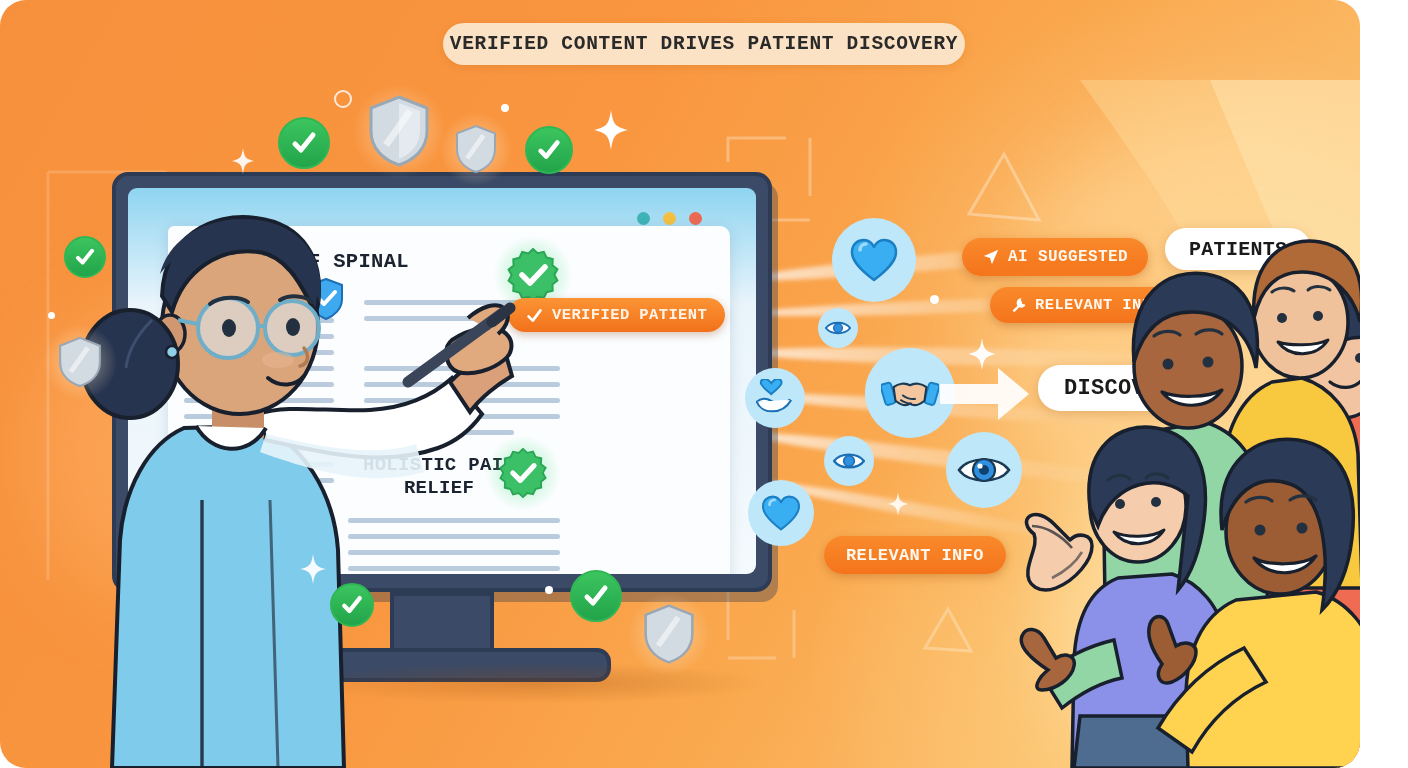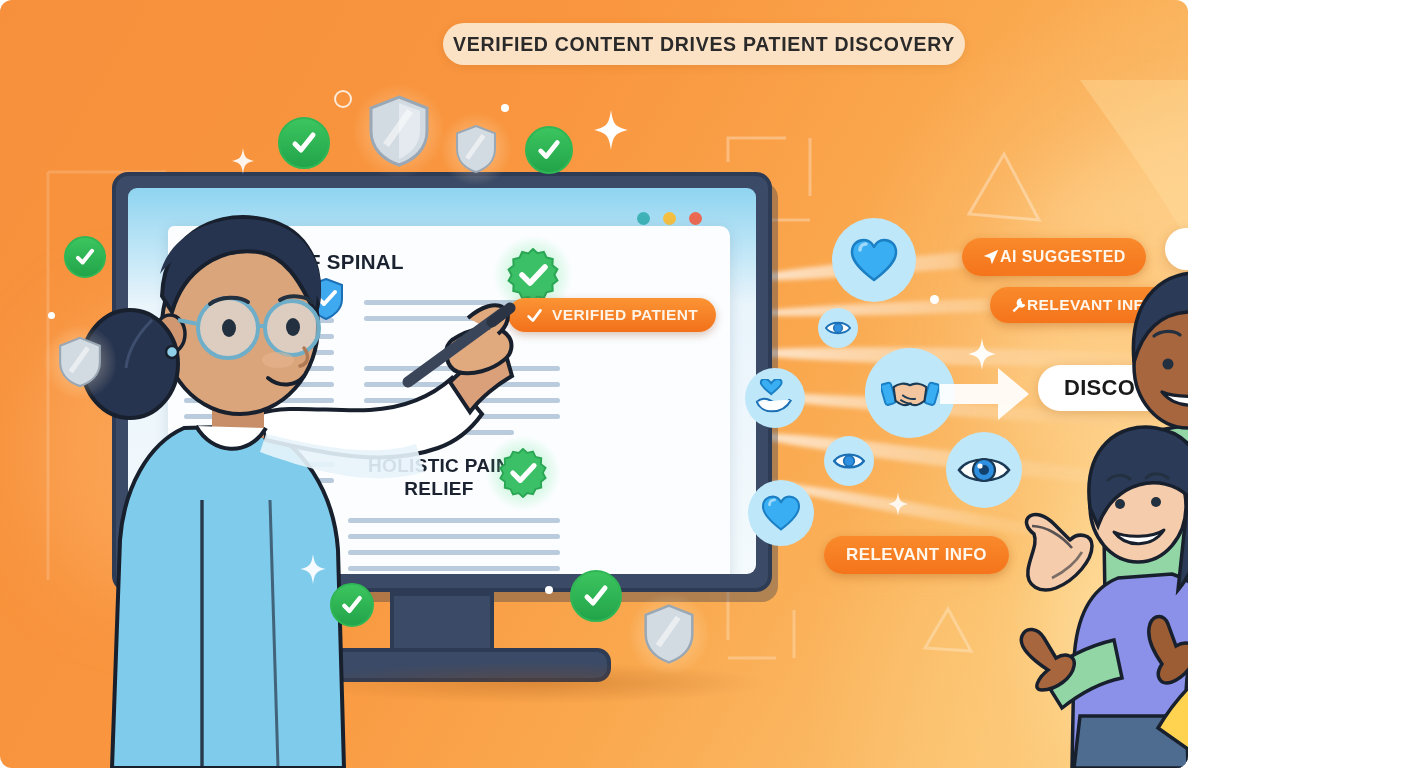--- a/index.html
+++ b/index.html
@@ -1,22 +1,22 @@
 <!DOCTYPE html>
 <html><head>
 <meta charset="utf-8">
 <style>
   html,body{margin:0;padding:0;background:#fff;}
   body{width:1408px;height:768px;overflow:hidden;font-family:"Liberation Sans",sans-serif;}
 
-  #stage{position:relative;width:1188px;height:768px;overflow:hidden;border-radius:12px;
+  #stage{position:relative;width:1360px;height:768px;overflow:hidden;border-radius:26px;
          background:
            radial-gradient(ellipse 700px 620px at 1240px 690px, #FDD183 0%, rgba(253,209,131,0) 62%),
            radial-gradient(ellipse 560px 520px at 1180px 300px, #FCC277 0%, rgba(252,194,119,0) 60%),
-           linear-gradient(120deg,#F7903C 0%, #F9963F 38%, #FAA84E 62%, #FBBE6A 84%, #FCCB7C 100%);}
+           linear-gradient(120deg,#F7903C 0%, #F9963F 38%, #FAA84E 62%, #FBBE6A 84%, #FCCB7C 100%); font-family: Liberation Mono, monospace;}
 
   
   .deco{position:absolute;pointer-events:none;}
   .softblob{position:absolute;border-radius:50%;filter:blur(38px);pointer-events:none;}
 
   
   #title-pill{position:absolute;left:443px;top:23px;width:522px;height:42px;border-radius:21px;
     background:#FCE2C4;display:flex;align-items:center;justify-content:center;
     box-shadow:0 2px 8px rgba(140,70,10,.13);}
   #title-pill span{font-size:19.5px;font-weight:700;letter-spacing:.7px;color:#2A2A2A;white-space:nowrap;}
@@ -37,21 +37,21 @@
 
   
   .neck{position:absolute;left:50%;transform:translateX(-50%);top:592px;width:96px;height:62px;
      background:#3B4A66;border:4px solid #2E3B54;border-radius:0 0 10px 10px;}
   .base{position:absolute;left:50%;transform:translateX(-50%);top:648px;width:330px;height:26px;
      background:#3B4A66;border:4px solid #2E3B54;border-radius:14px;}
   .shadow-ell{position:absolute;left:300px;top:662px;width:470px;height:42px;border-radius:50%;
      background:radial-gradient(ellipse at center, rgba(150,75,15,.30) 0%, rgba(150,75,15,0) 70%);}
 
   
-  .pill{position:absolute;display:flex;align-items:center;border-radius:22px;
+  .pill{position:absolute;display:flex;align-items:center;gap:8px;border-radius:22px;
      font-weight:700;white-space:nowrap;}
   .pill-orange{background:linear-gradient(180deg,#F98A2B 0%,#F5741B 100%);color:#FFF6EC;
      box-shadow:0 3px 10px rgba(150,65,10,.30), 0 0 22px rgba(255,180,90,.55);}
   .pill-white{background:#FFFFFF;color:#1A1A1A;box-shadow:0 3px 12px rgba(140,70,10,.22);}
 
   .verified-pill{position:absolute;left:508px;top:298px;height:34px;padding:0 18px;border-radius:17px;
      display:flex;align-items:center;gap:9px;font-size:15.5px;font-weight:700;color:#FFF3E6;letter-spacing:.4px;
      background:linear-gradient(180deg,#FB9434 0%,#F2711A 100%);
      box-shadow:0 3px 9px rgba(140,60,10,.30);}
 

